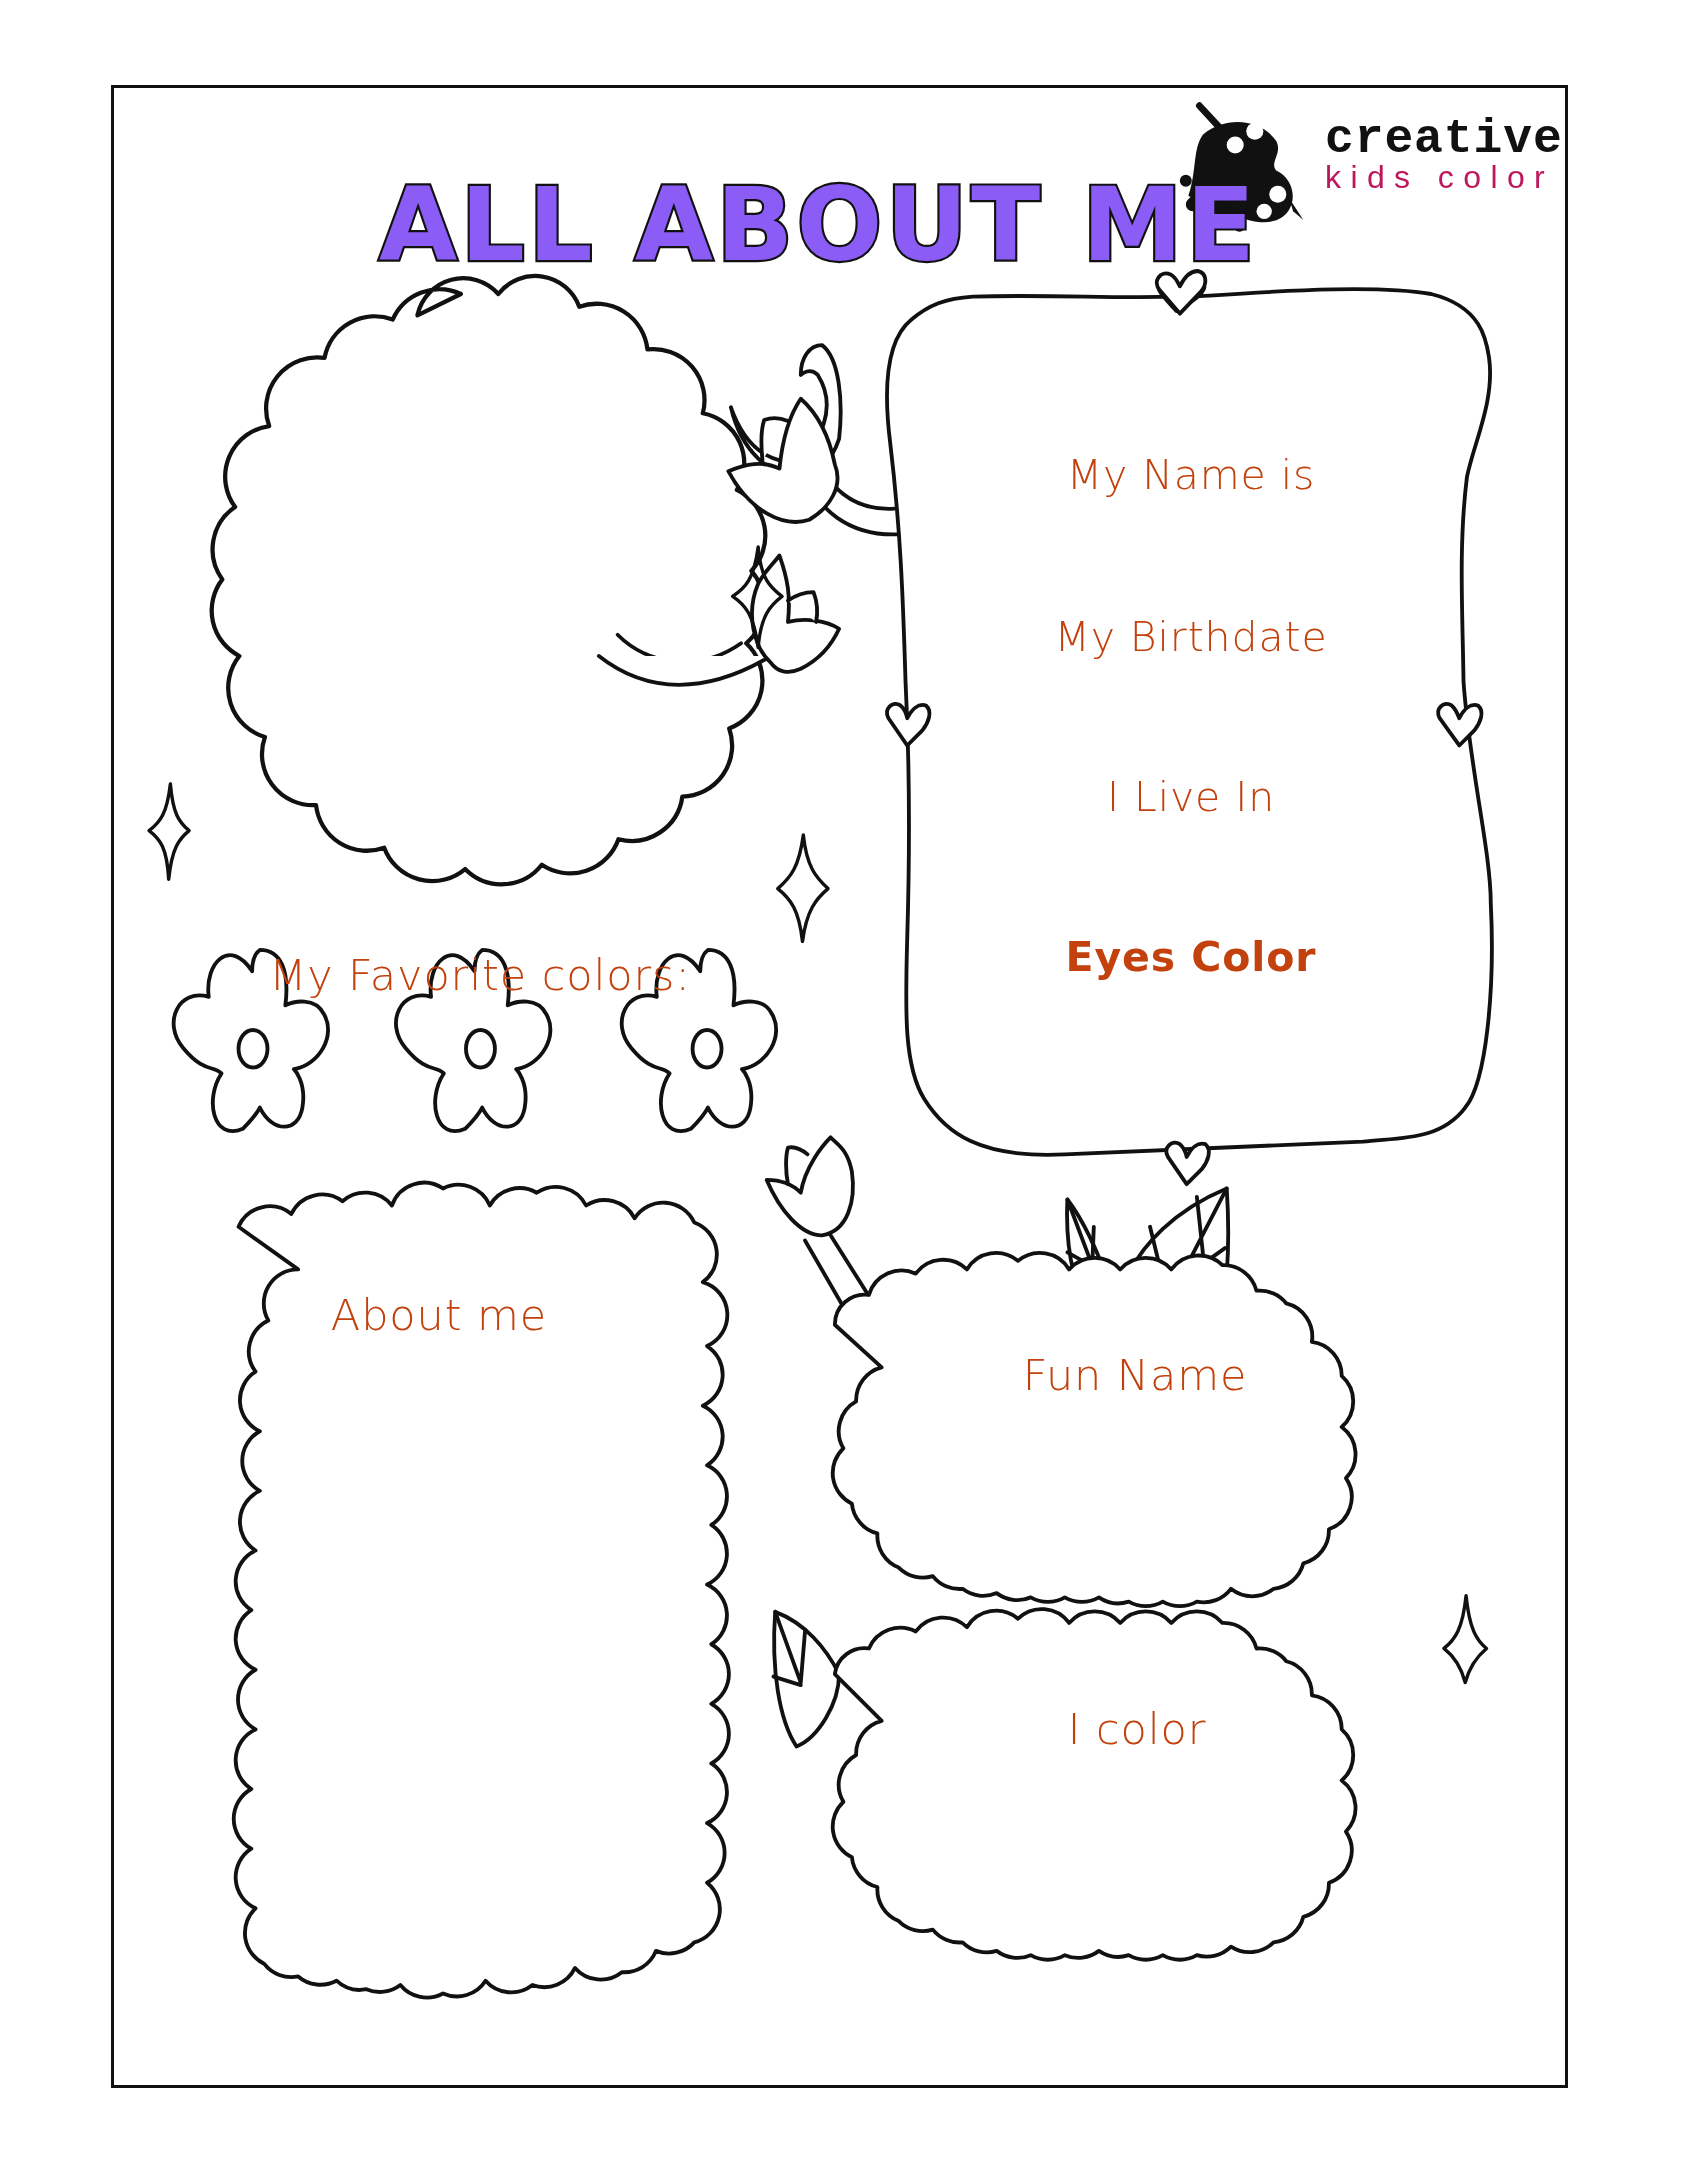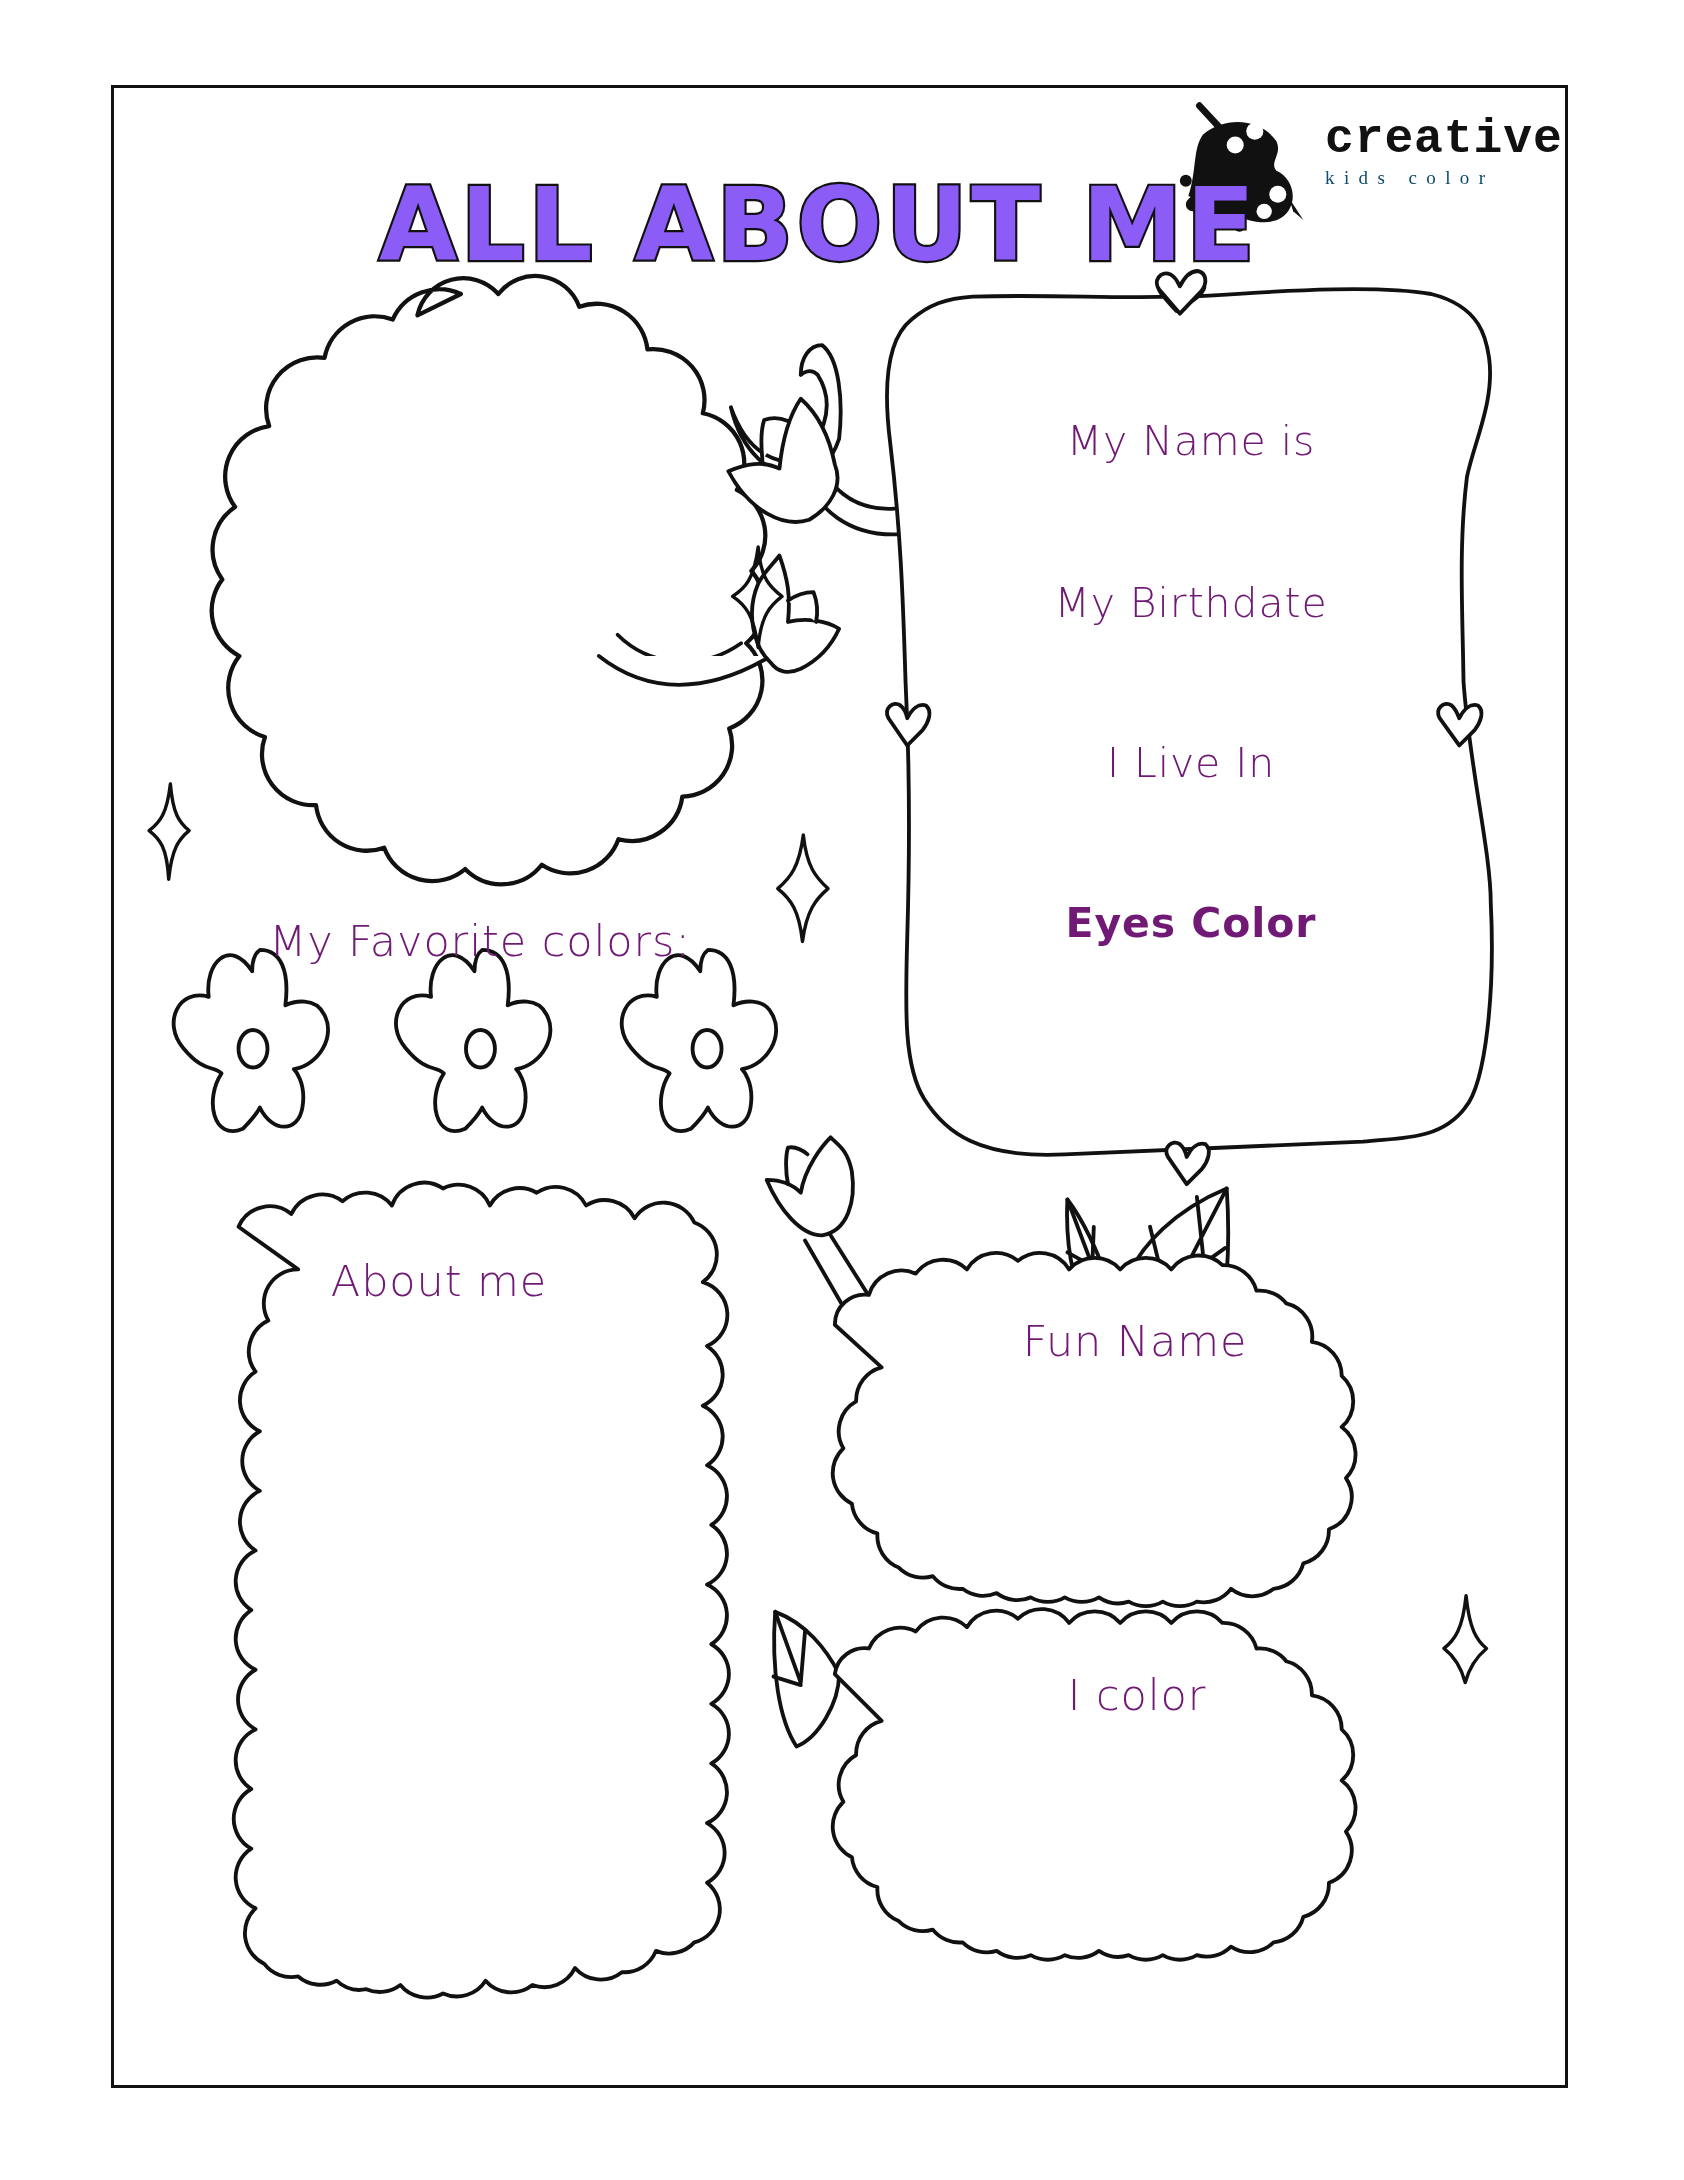--- a/index.html
+++ b/index.html
@@ -1,23 +1,23 @@
 <!DOCTYPE html>
 <html style="font-size:13.6px"><head>
 <meta charset="utf-8">
 <style>
   html,body{margin:0;padding:0;background:#ffffff;}
   body{width:1685px;height:2181px;position:relative;overflow:hidden;font-family:"DejaVu Sans",sans-serif;color:#111;}
   .page-border{position:absolute;left:111px;top:85px;width:1457px;height:2003px;border:3.4px solid #111;box-sizing:border-box;}
   svg.art{position:absolute;left:0;top:0;width:1685px;height:2181px;}
-  .lbl{position:absolute;font-family:"DejaVu Sans",sans-serif;font-weight:200;color:#701a75;white-space:nowrap;transform:translateX(-50%);letter-spacing:0.9px;}
+  .lbl{position:absolute;font-family:"DejaVu Sans",sans-serif;font-weight:200;color:#c2410c;white-space:nowrap;transform:translateX(-50%);letter-spacing:0.9px;margin-top:34px;}
   .title{position:absolute;left:379px;top:166px;font-family:"DejaVu Sans",sans-serif;font-weight:900;font-size:101px;letter-spacing:3.4px;color:#8b5cf6;-webkit-text-stroke:4.3px #111;paint-order:stroke fill;white-space:nowrap;}
   .brand{position:absolute;left:1325px;top:115px;}
   .brand-main{font-family:Liberation Mono, monospace;font-weight:bold;font-size:48px;line-height:48px;color:#111;letter-spacing:0.9px;}
-  .brand-sub{font-family:Liberation Serif, serif;font-size:19px;line-height:29px;color:#0c4a6e;letter-spacing:9.4px;}
+  .brand-sub{font-family:Liberation Sans, sans-serif;font-size:32px;line-height:29px;color:#be185d;letter-spacing:9.4px;}
   .info-line{font-size:41px;}
   .section-lbl{font-size:43px;}
 </style>
 </head>
 <body>
 
 <div class="page-border"></div>
 
 <svg class="art" viewBox="0 0 1978 2560" xmlns="http://www.w3.org/2000/svg" fill="none" stroke="#111" stroke-width="5" stroke-linejoin="round" stroke-linecap="round">
   <defs>

